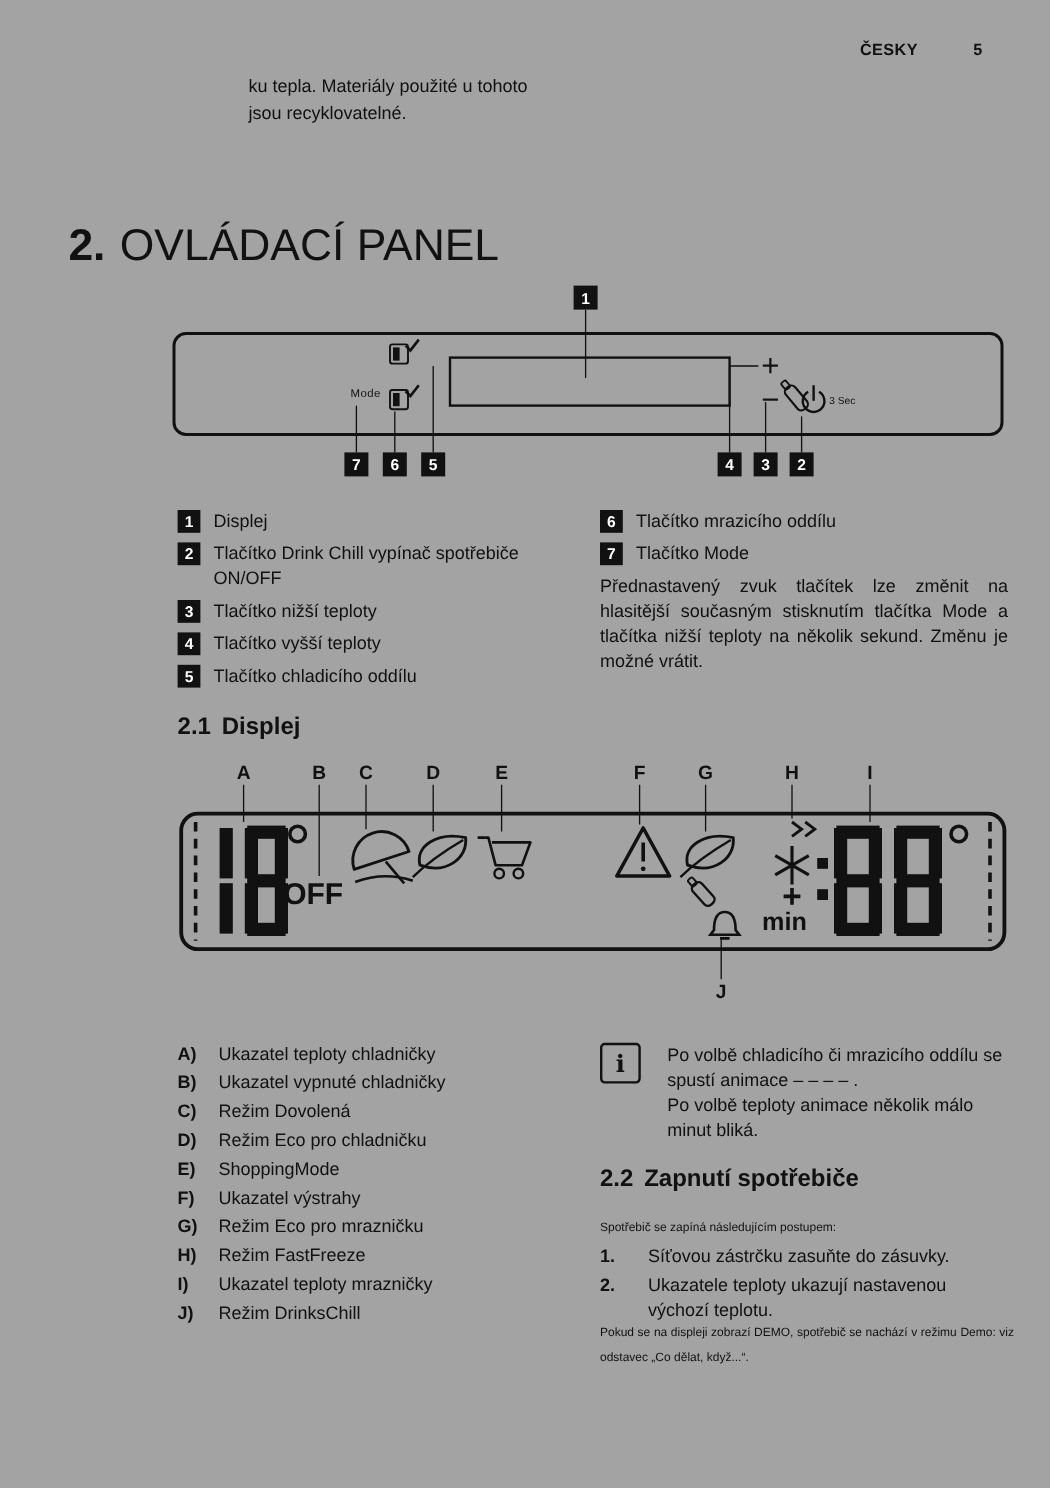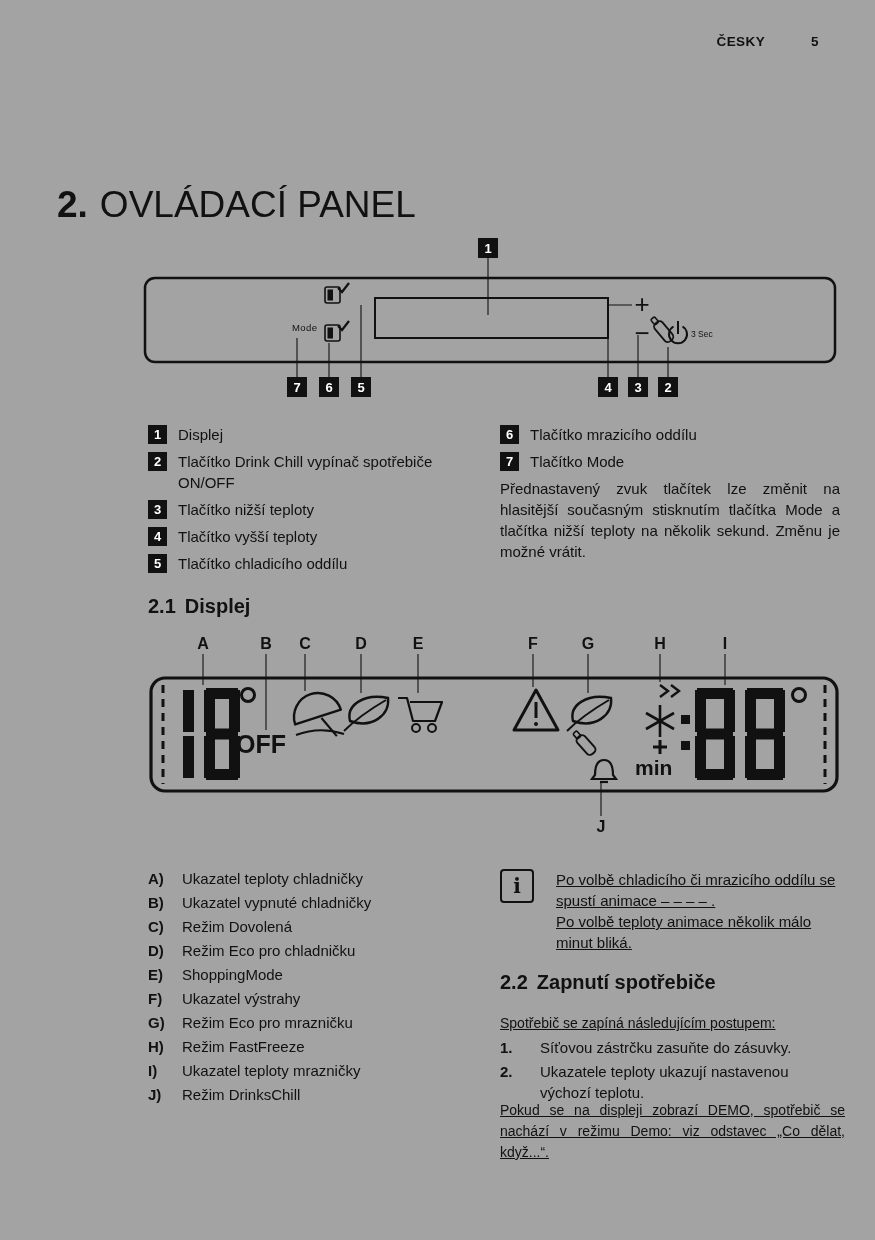--- a/index.html
+++ b/index.html
@@ -37,23 +37,23 @@
   .note { margin-top:6px; text-align:justify; }
 
   .letter-legend { position:absolute; left:148px; top:869px; font-size:15px; line-height:19px; }
   .llrow { display:flex; margin-bottom:5px; }
   .llet { flex:0 0 34px; font-weight:bold; }
 
   .info-box { position:absolute; left:500px; top:869px; display:flex; width:340px; }
   .ibox { flex:0 0 34px; height:34px; border:2.5px solid #111; border-radius:4px;
           display:flex; align-items:center; justify-content:center;
           font-family:"DejaVu Serif", serif; font-weight:bold; font-size:20px; }
-  .itext { margin-left:22px; font-size:15px; line-height:21px; width:286px;text-decoration:underline; }
-
-  .para { position:absolute; font-size:14px; line-height:21px;text-decoration:underline; }
+  .itext { margin-left:22px; font-size:15px; line-height:21px; width:286px; }
+
+  .para { position:absolute; font-size:10px; line-height:21px; }
   .p-proc { left:500px; top:1013px; width:340px; }
   .steps { position:absolute; left:500px; top:1037px; width:340px; font-size:15px; line-height:21px; }
   .step { display:flex; margin-bottom:3px; }
   .snum { flex:0 0 40px; font-weight:bold; }
   .p-demo { left:500px; top:1100px; width:345px; text-align:justify; }
 
   
   svg text { font-family:"Liberation Sans", sans-serif; fill:#111; }
   .callout rect { fill:#111; }
   .callout text { fill:#fff; font-size:13px; font-weight:bold; text-anchor:middle; }
@@ -74,20 +74,22 @@
 <body>
 
 <div class="page">
 
   <header class="page-header">
     <span>ČESKY</span>
     <span>5</span>
   </header>
 
   <div class="intro">
+    <div>ku tepla. Materiály použité u tohoto</div>
+    <div>jsou recyklovatelné.</div>
   </div>
 
   <h1 class="h-main">
     <span class="num">2.</span><span>OVLÁDACÍ PANEL</span>
   </h1>
 
   <svg class="panel-svg" width="700" height="170" viewBox="0 0 700 170">
     <g class="callout">
       <rect x="338" y="3" width="20" height="20"></rect>
       <text x="348" y="18">1</text>

